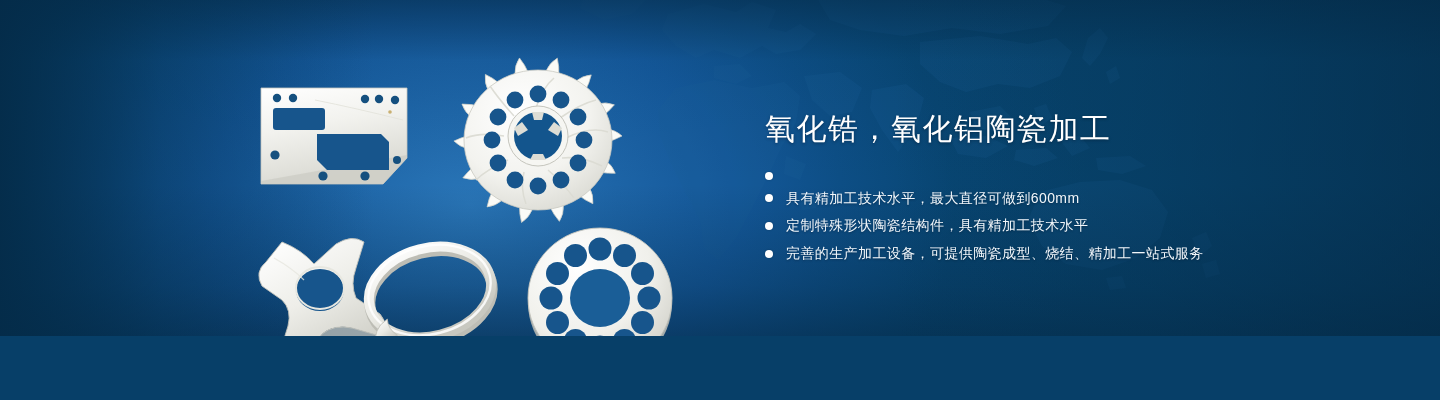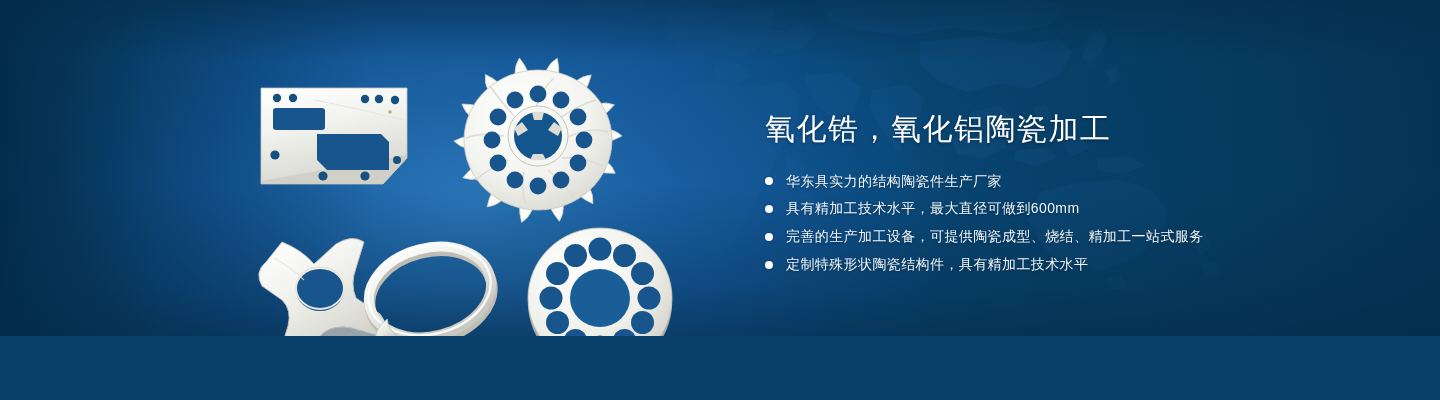--- a/index.html
+++ b/index.html
@@ -313,34 +313,33 @@
   </div>
 
   <div class="copy">
 
     <div class="headline">氧化锆，氧化铝陶瓷加工</div>
 
     <div class="bullets">
 
       <div class="bullet">
         <span class="dot"></span>
-        <span class="btext">华东具实力的结构陶瓷件生产厂家</span>
       </div>
 
       <div class="bullet">
         <span class="dot"></span>
         <span class="btext">具有精加工技术水平，最大直径可做到600mm</span>
       </div>
 
       <div class="bullet">
         <span class="dot"></span>
+        <span class="btext">定制特殊形状陶瓷结构件，具有精加工技术水平</span>
+      </div>
+
+      <div class="bullet">
+        <span class="dot"></span>
         <span class="btext">完善的生产加工设备，可提供陶瓷成型、烧结、精加工一站式服务</span>
       </div>
 
-      <div class="bullet">
-        <span class="dot"></span>
-        <span class="btext">定制特殊形状陶瓷结构件，具有精加工技术水平</span>
-      </div>
-
     </div>
   </div>
 
 </div>
 
 </body></html>

